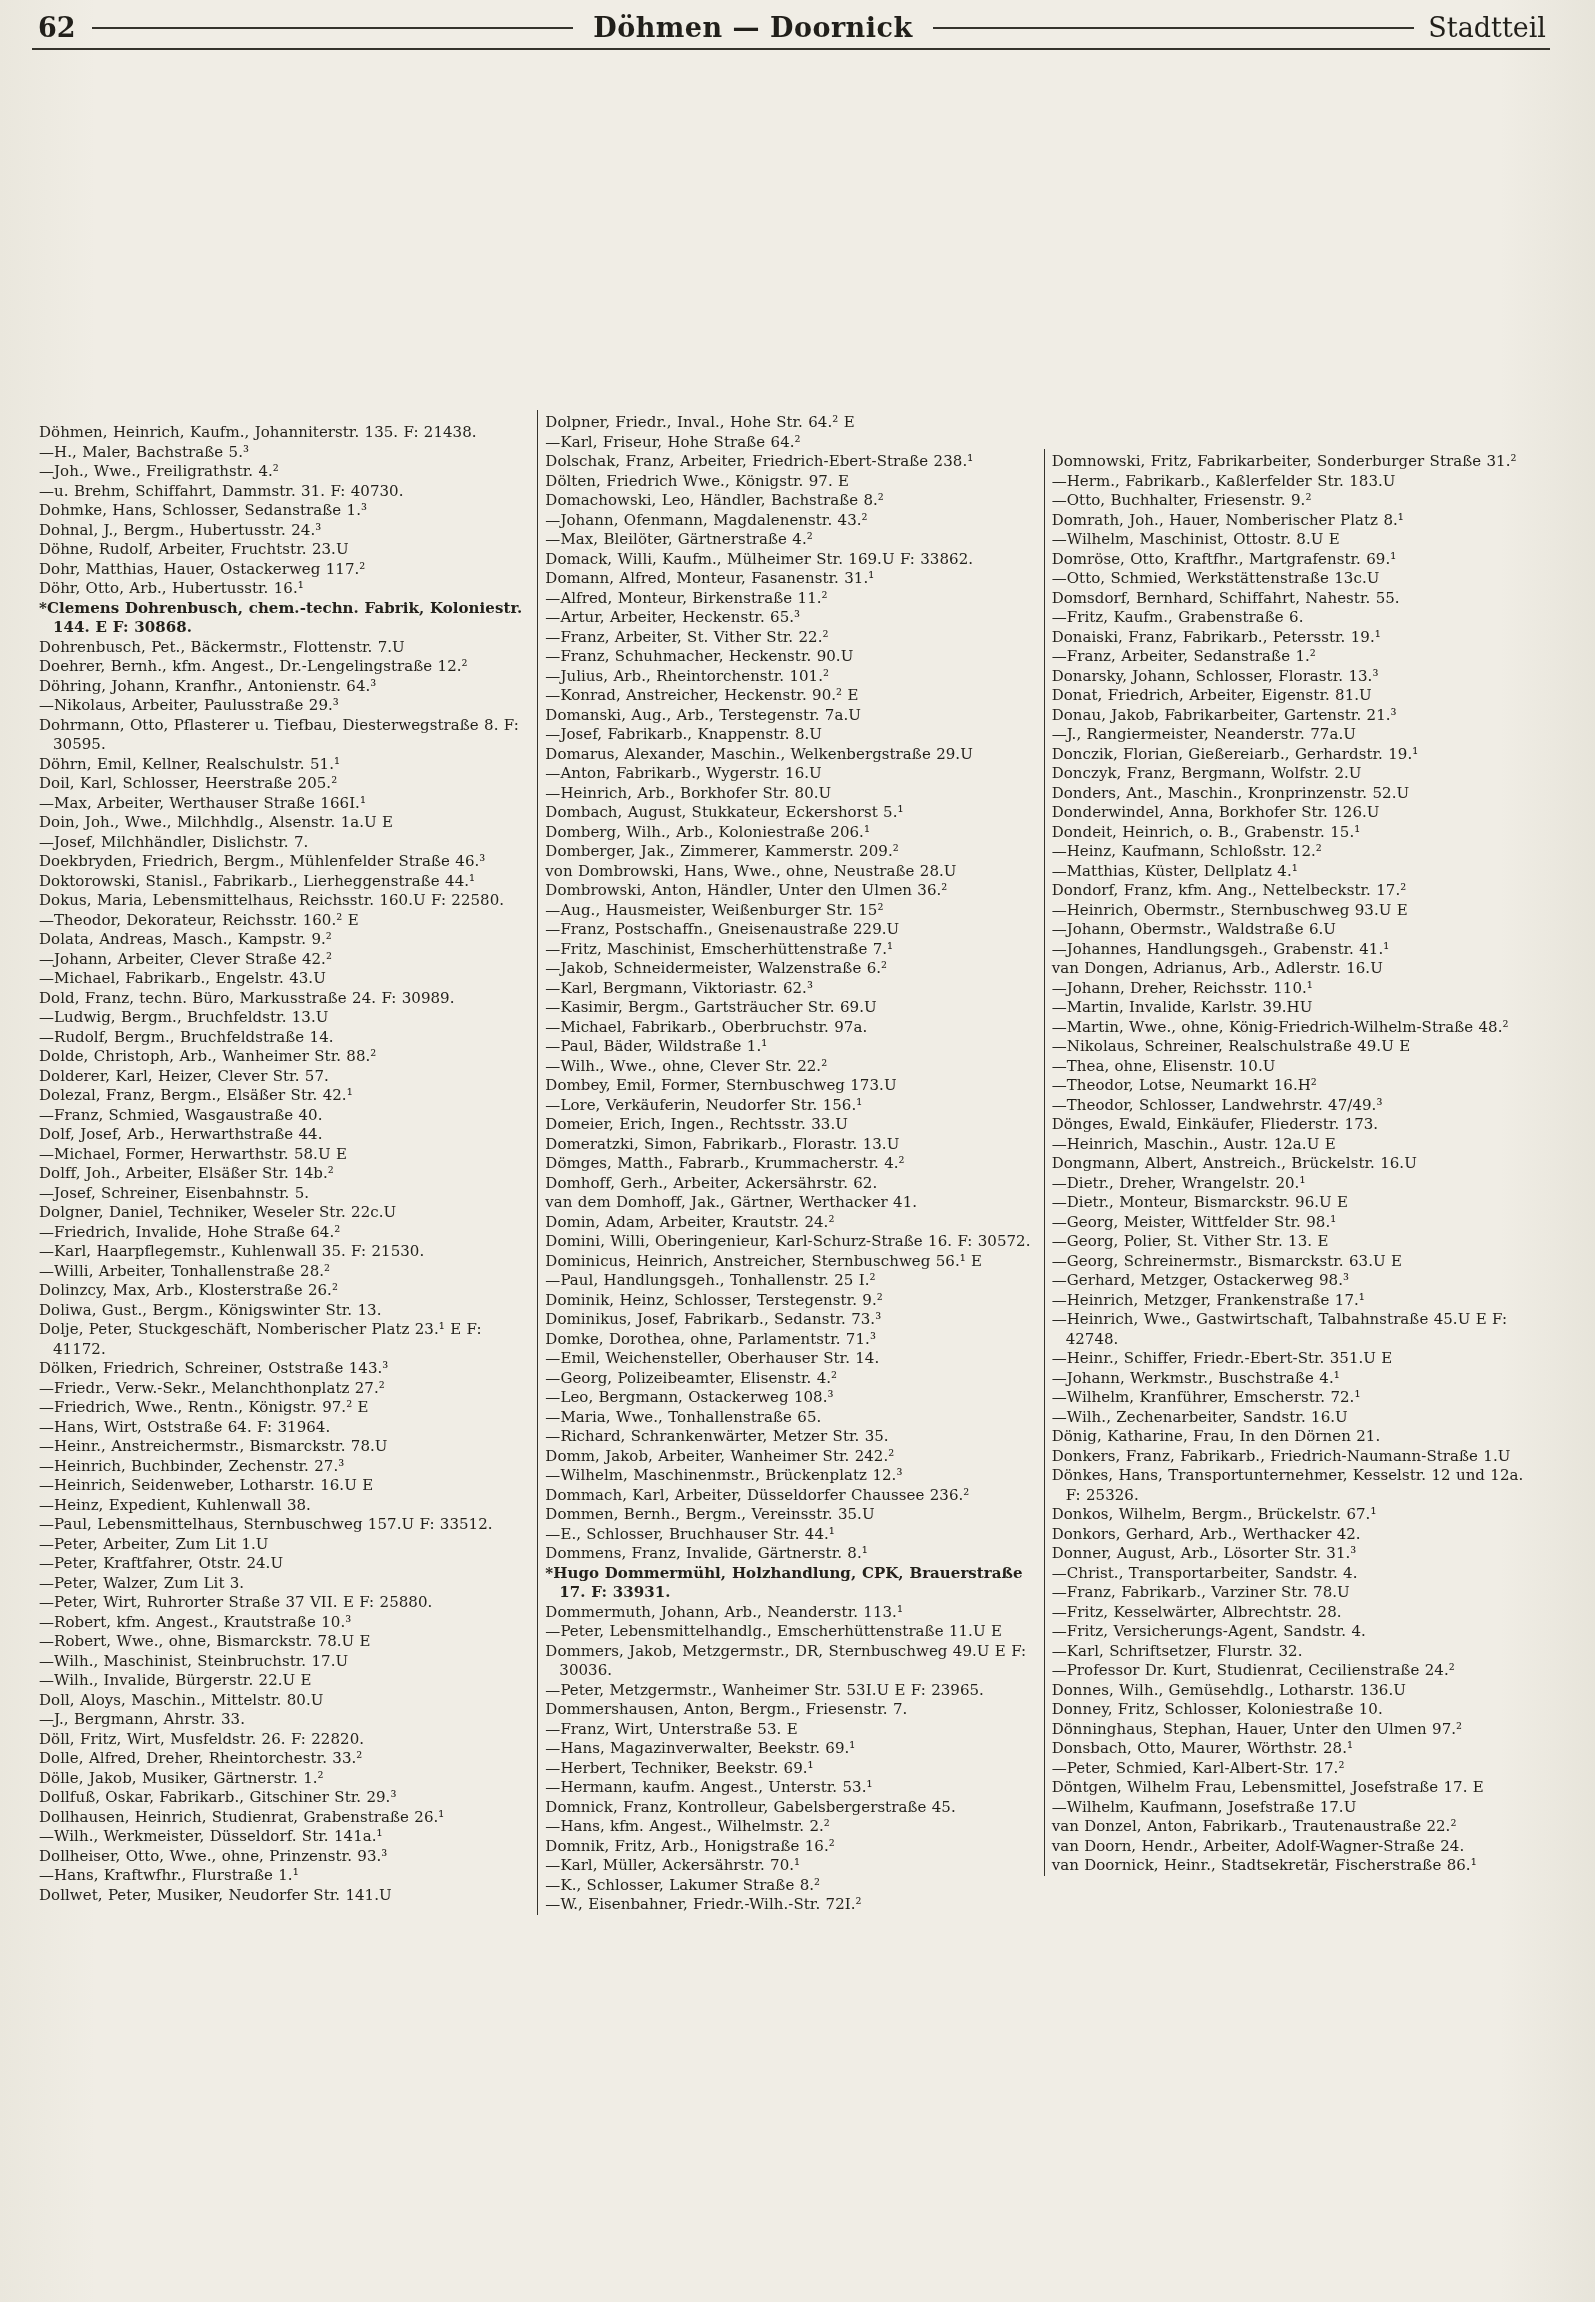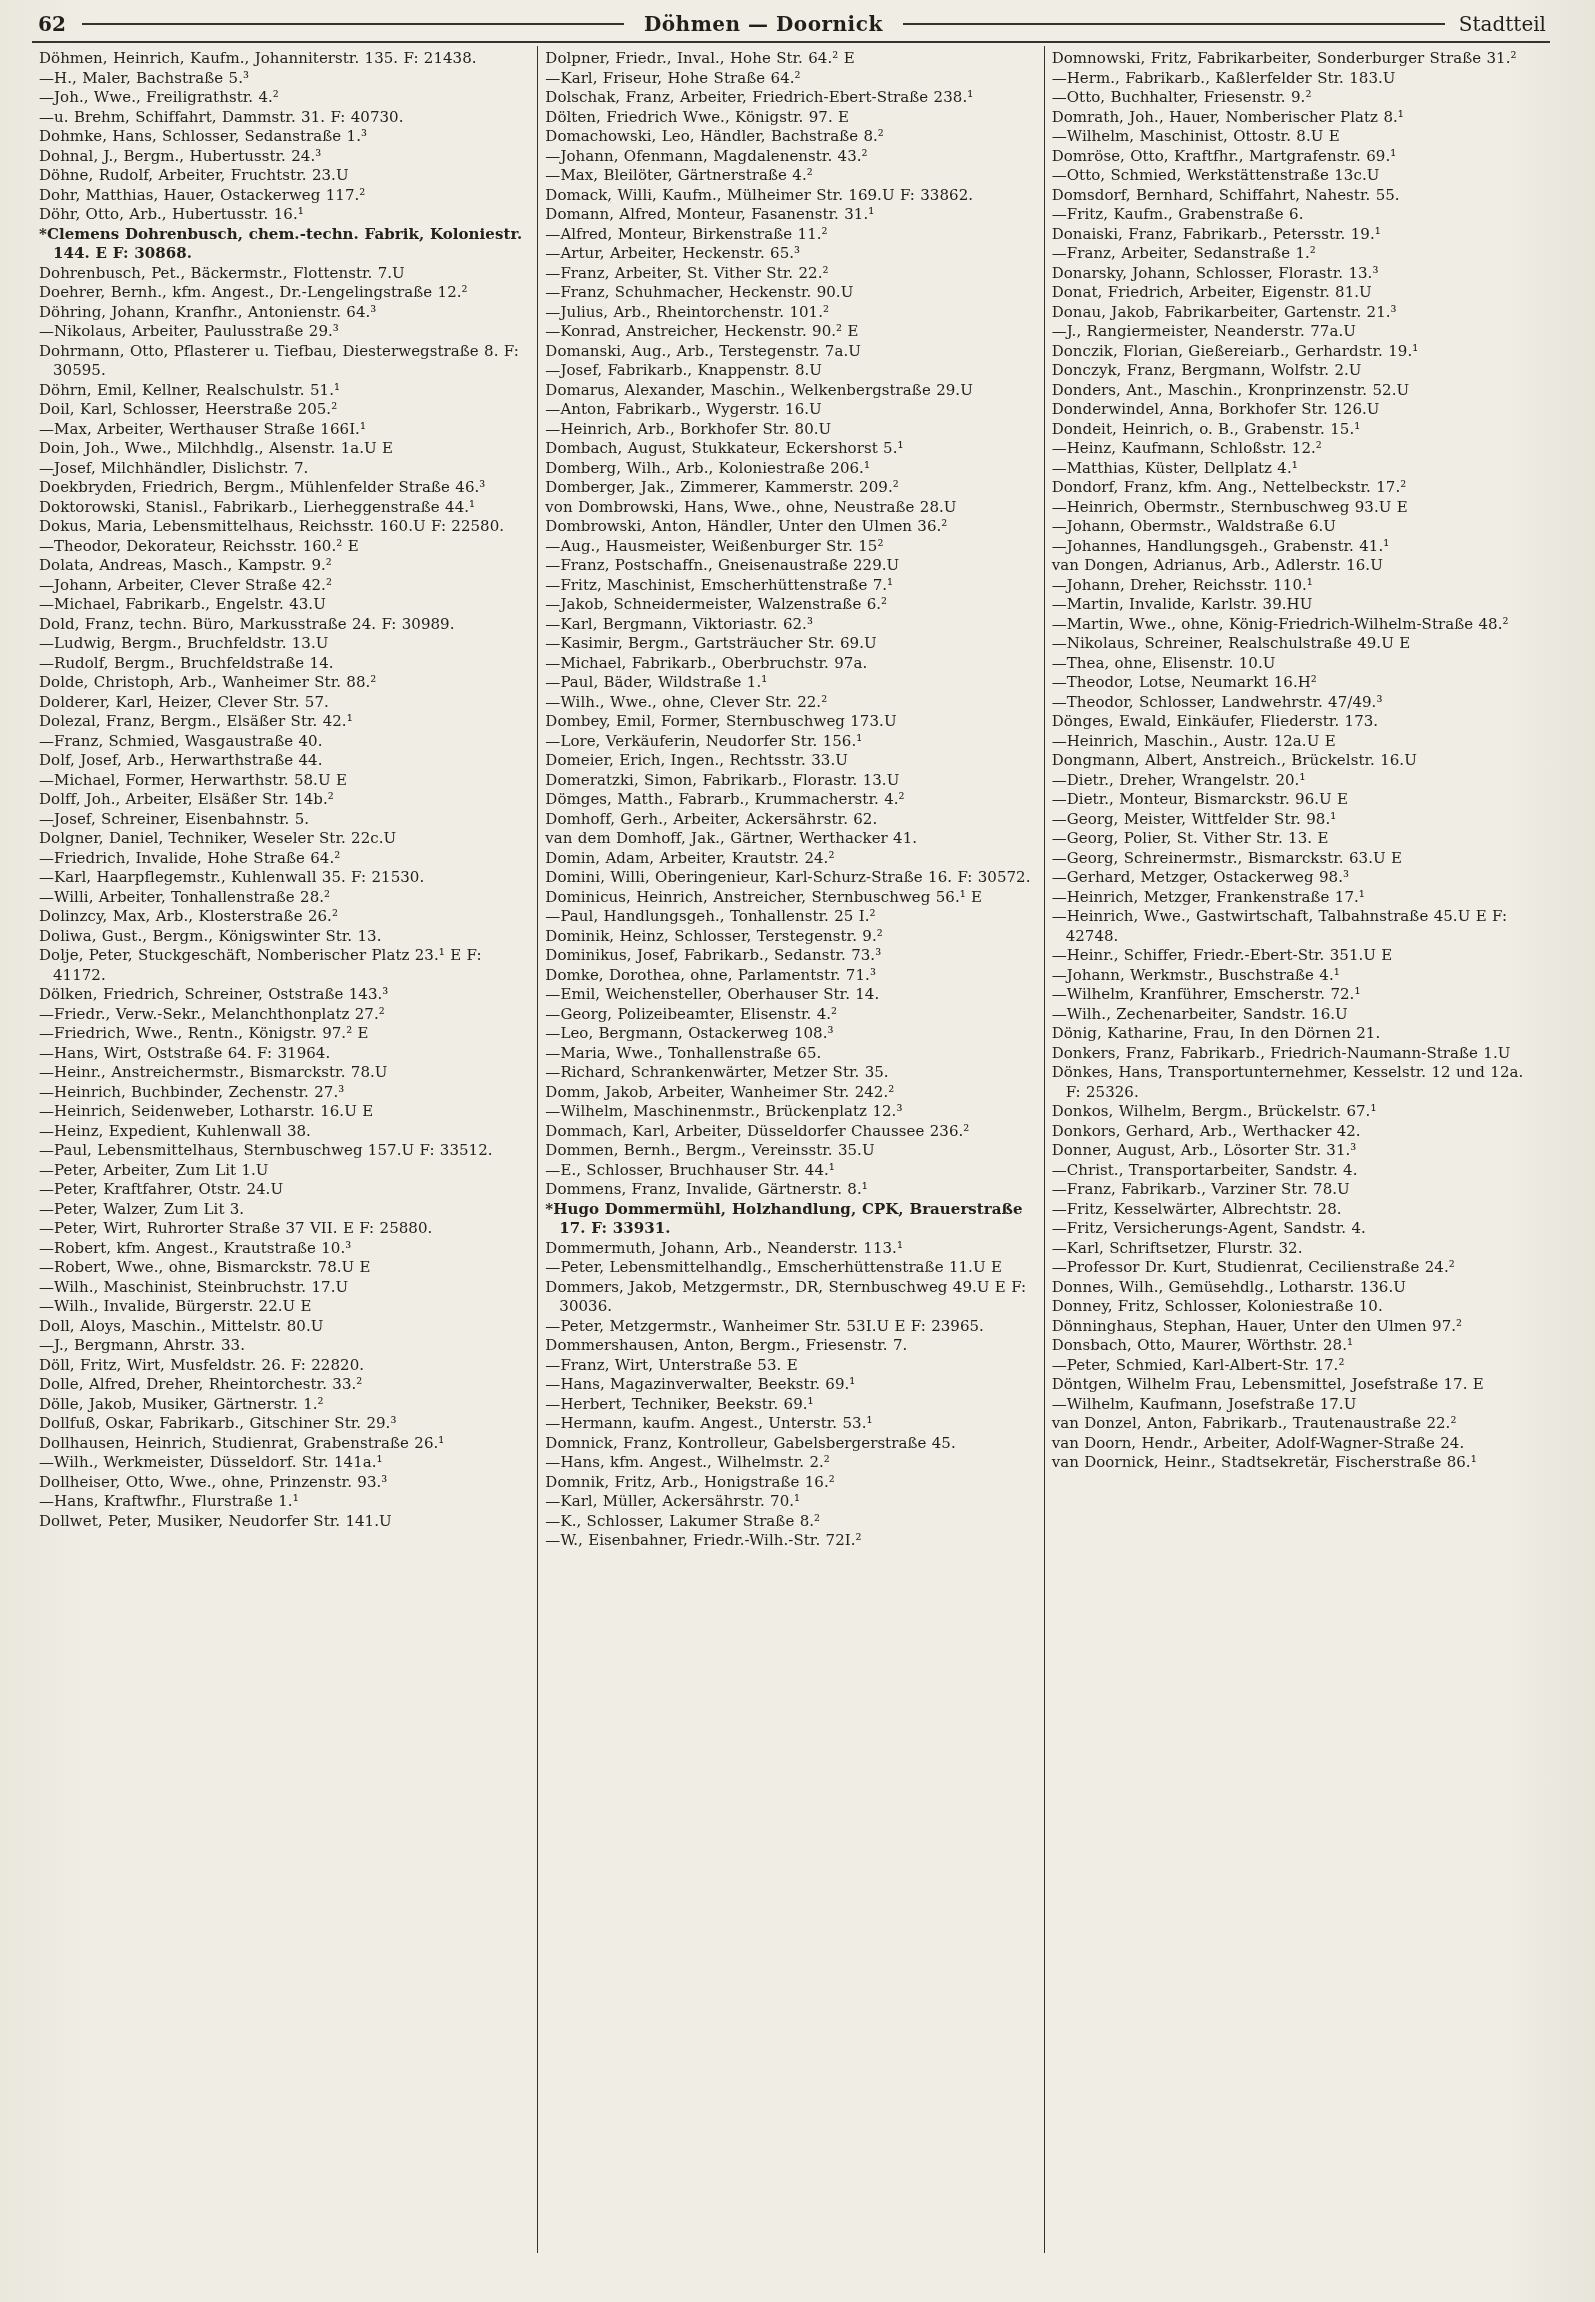--- a/index.html
+++ b/index.html
@@ -12,32 +12,33 @@
   .page {
     position:relative;
     width:1596px; height:2302px;
     box-sizing:border-box;
     padding:12px 46px 18px 32px;
     color:#211f1a;
     background:linear-gradient(90deg,#eae7dd 0%,#f0ede5 6%,#f0ede5 94%,#e7e4da 100%);
   }
   .header {
     display:flex; align-items:center; gap:10px;
-    font-weight:bold; font-size:20px;
+    font-weight:bold; font-size:27px;
     padding-bottom:5px;
     border-bottom:2px solid #35332c;
   }
   .page-number { padding:0 6px; }
   .hrule { flex:1; height:0; border-top:2px solid #35332c; }
   .header-title { padding:0 10px; letter-spacing:0.5px; }
   .header-right { padding:0 4px; font-weight:normal; }
   .cols {
     display:flex;
-    margin-top:3px;
+    margin-top:9px;
     height:2207px;
+    align-items:center;
   }
   .col {
     flex:1 1 0;
     padding:3px 8px 0 7px;
     overflow:hidden;
   }
   .col + .col { border-left:1.5px solid #35332c; }
   .entry {
     font-size:15px;
     line-height:1.3;

